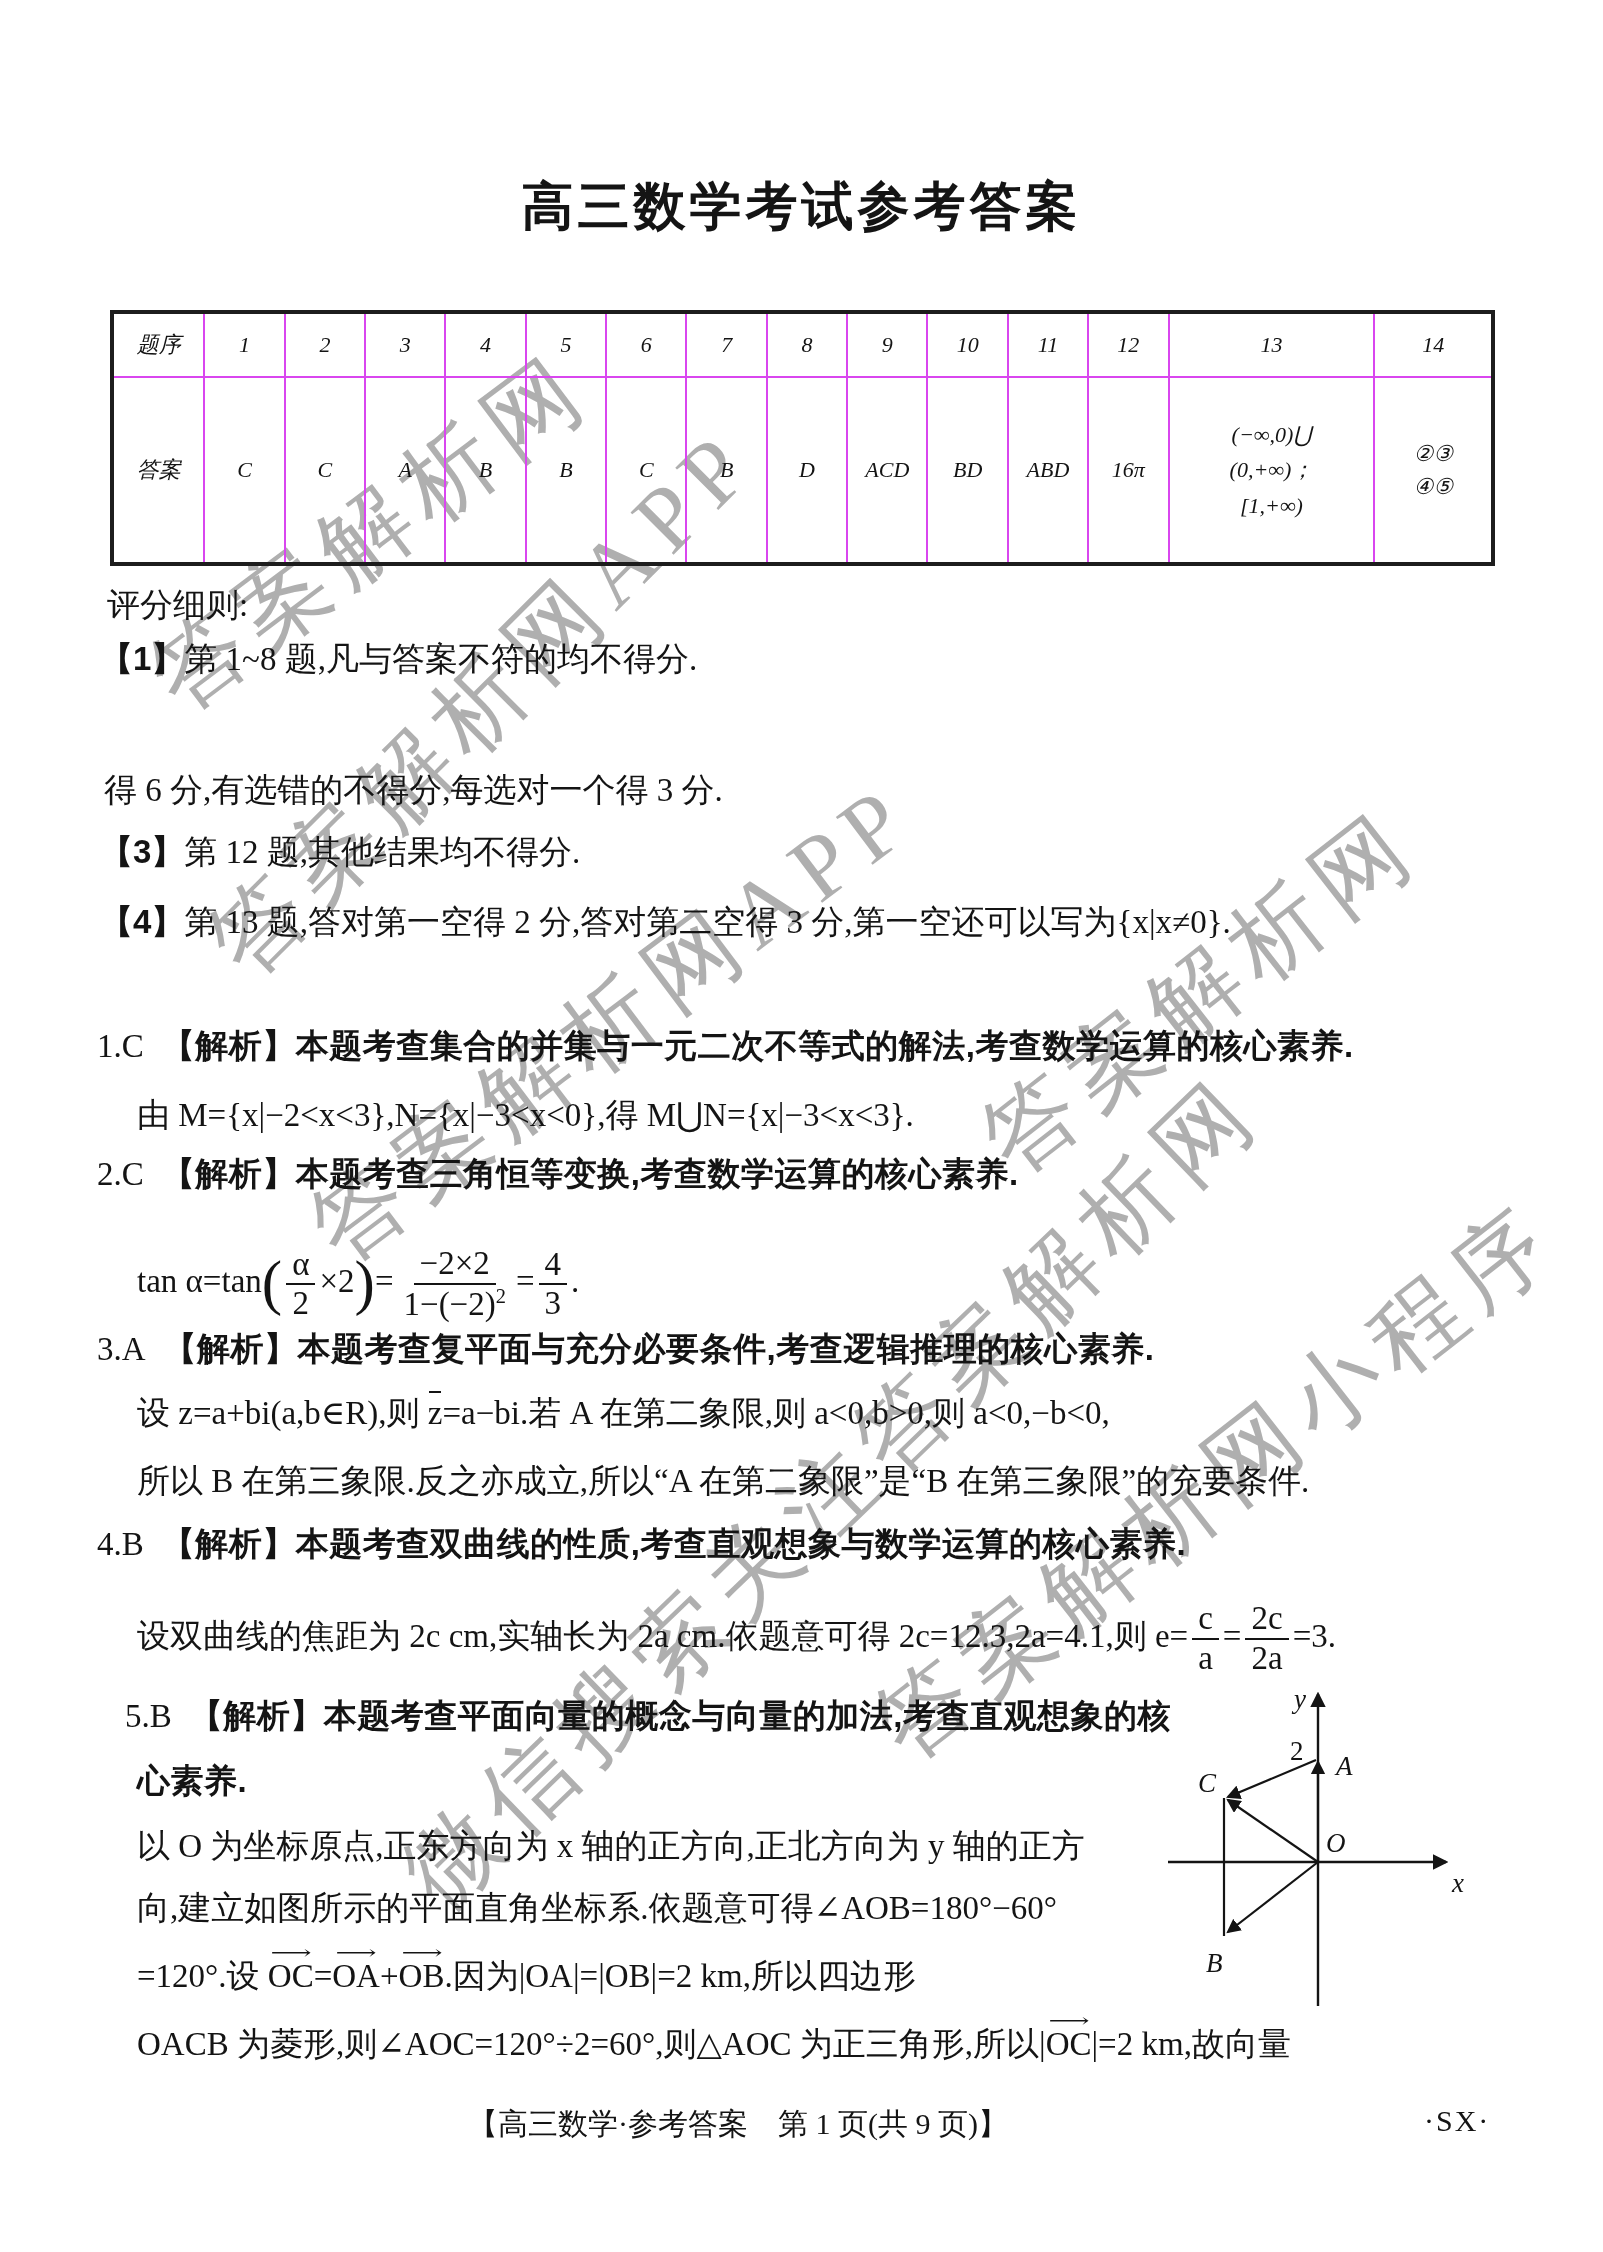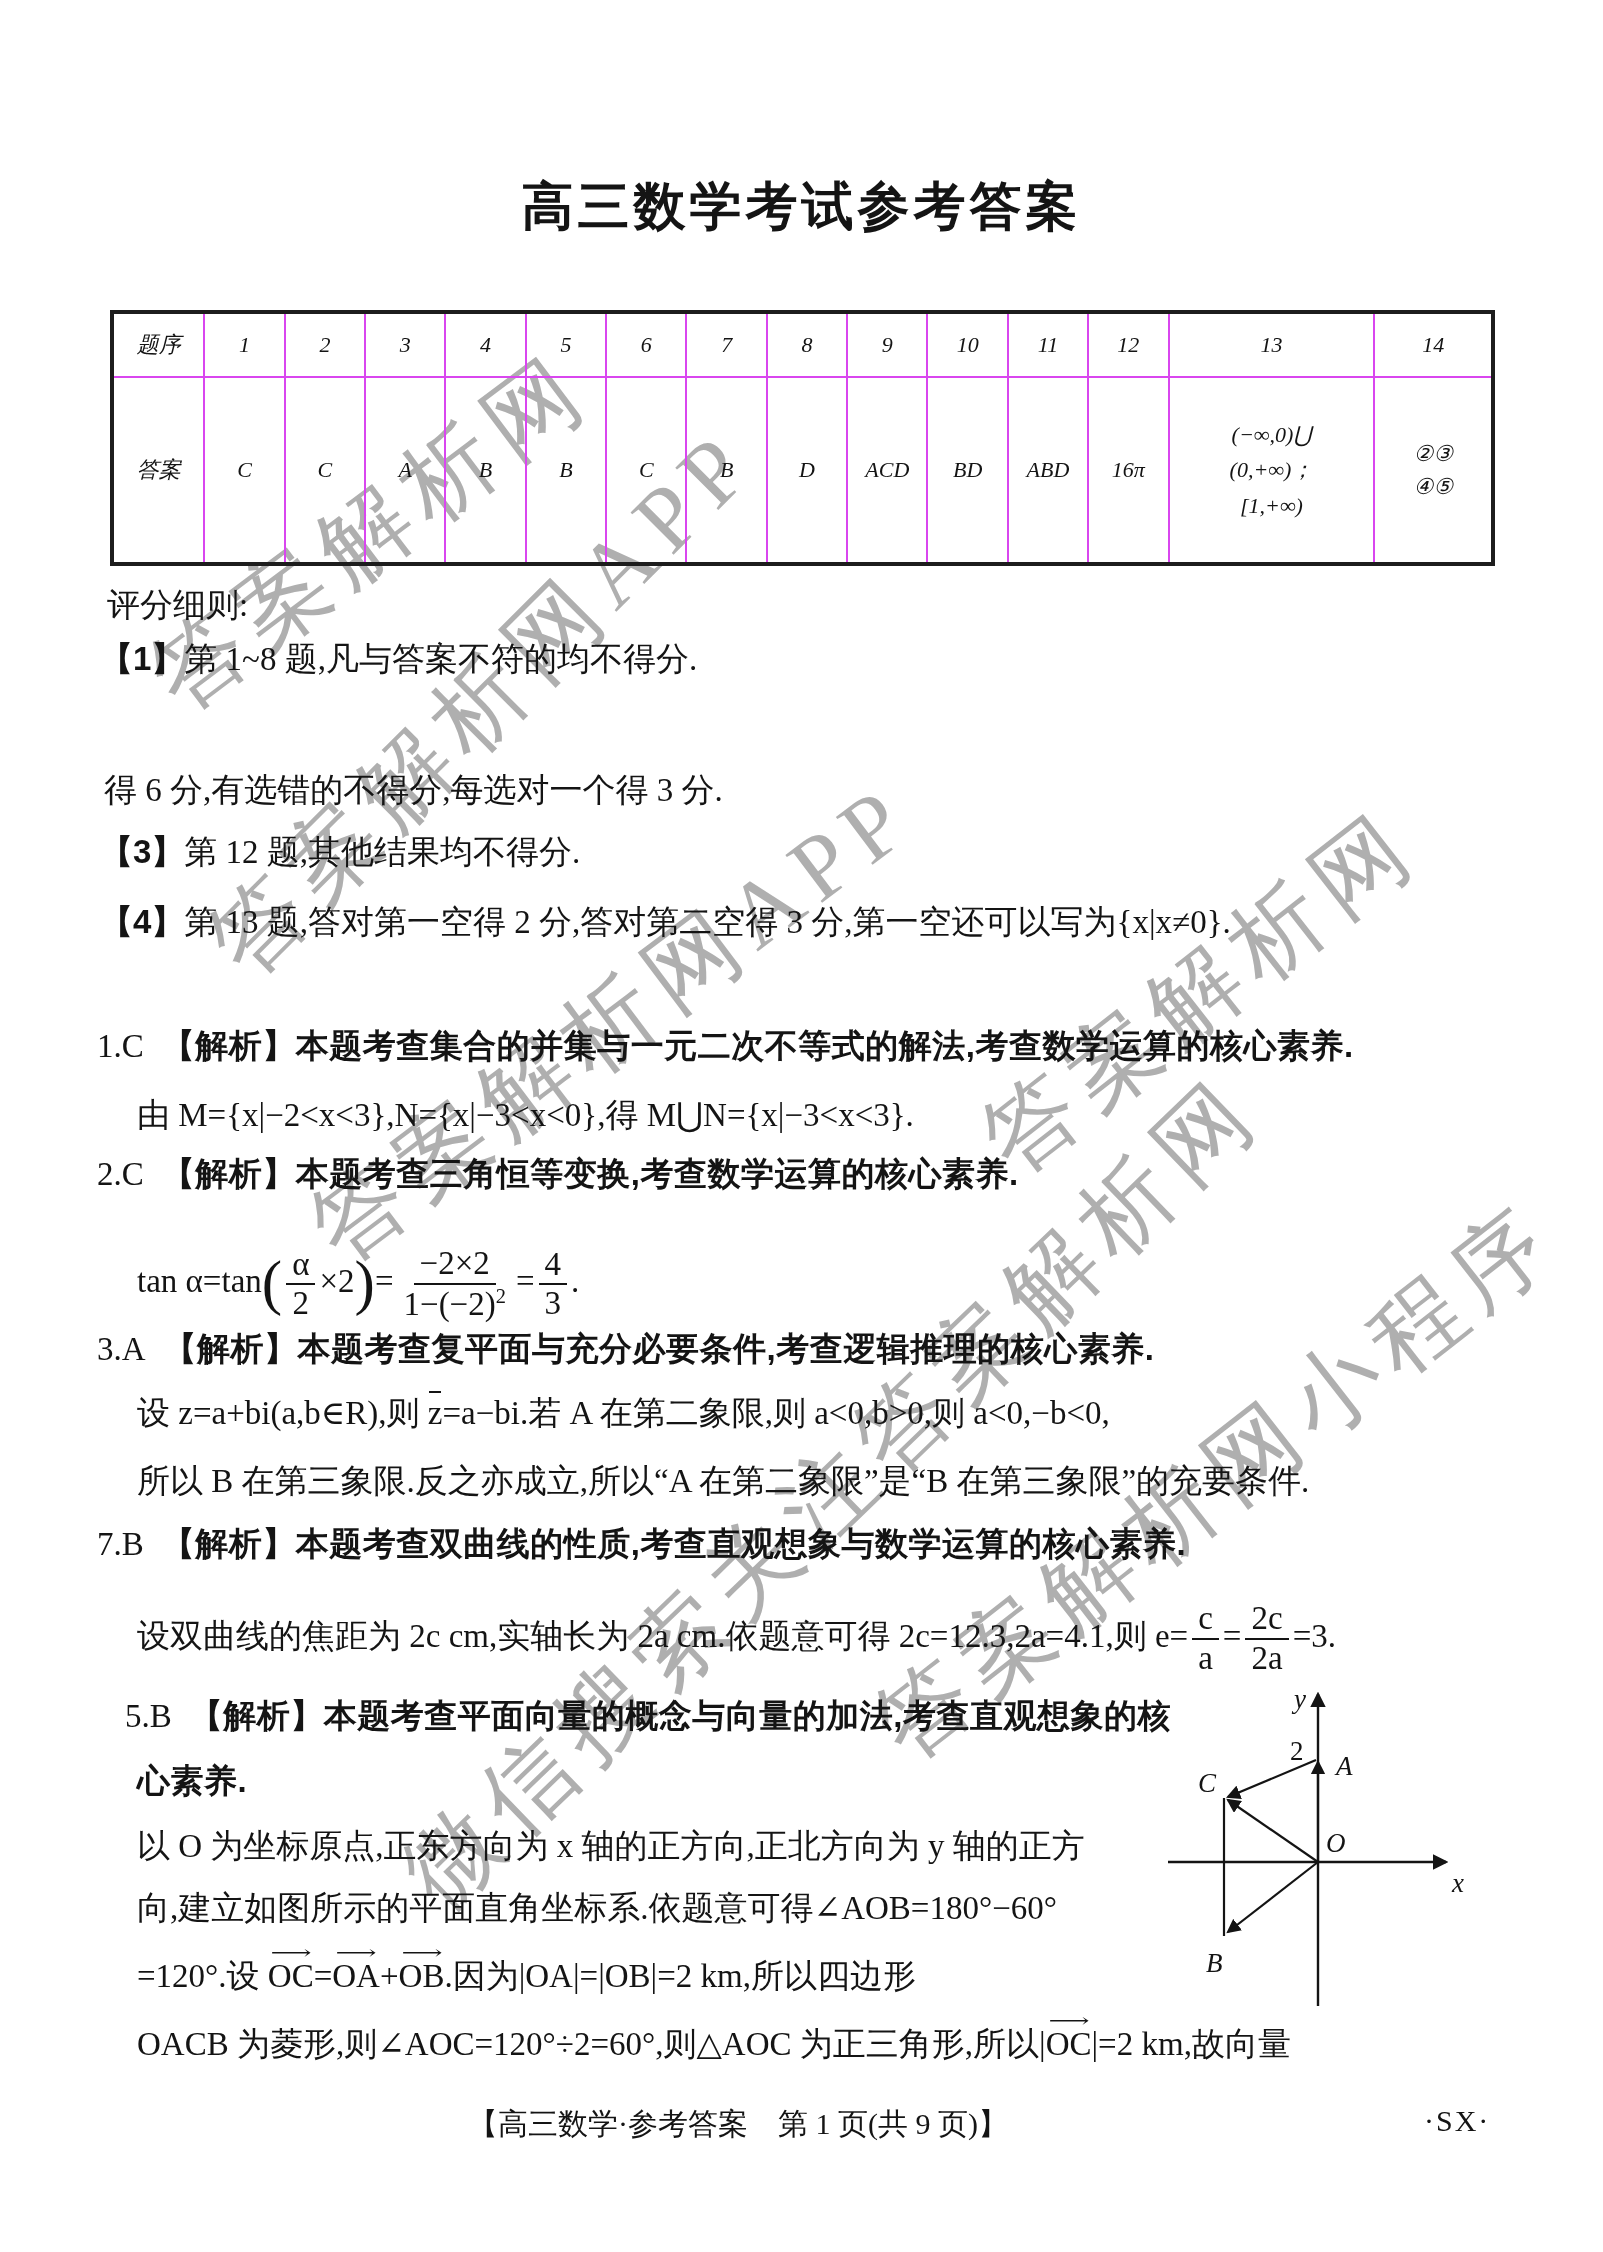--- a/index.html
+++ b/index.html
@@ -227,21 +227,21 @@
 
   <div class="line" style="left:97px;top:1328px;">
     <span class="num">3.A</span><span class="bold">【解析】</span><span class="bold">本题考查复平面与充分必要条件,考查逻辑推理的核心素养.</span>
   </div>
   <div class="line" style="left:137px;top:1393px;">
     <span>设 z=a+bi(a,b∈R),则 </span><span class="bar">z</span><span>=a−bi.若 A 在第二象限,则 a&lt;0,b&gt;0,则 a&lt;0,−b&lt;0,</span>
   </div>
   <div class="line" style="left:137px;top:1461px;">所以 B 在第三象限.反之亦成立,所以“A 在第二象限”是“B 在第三象限”的充要条件.</div>
 
   <div class="line" style="left:97px;top:1523px;">
-    <span class="num">7.B</span><span class="bold">【解析】</span><span class="bold">本题考查双曲线的性质,考查直观想象与数学运算的核心素养.</span>
+    <span class="num">4.B</span><span class="bold">【解析】</span><span class="bold">本题考查双曲线的性质,考查直观想象与数学运算的核心素养.</span>
   </div>
   <div class="line" style="left:137px;top:1600px;">
     <span>设双曲线的焦距为 2c cm,实轴长为 2a cm.依题意可得 2c=12.3,2a=4.1,则 e=</span><span class="frac">
         <span class="fn">c</span>
         <span class="fd">a</span>
       </span><span>=</span><span class="frac">
         <span class="fn">2c</span>
         <span class="fd">2a</span>
       </span><span>=3.</span>
   </div>

